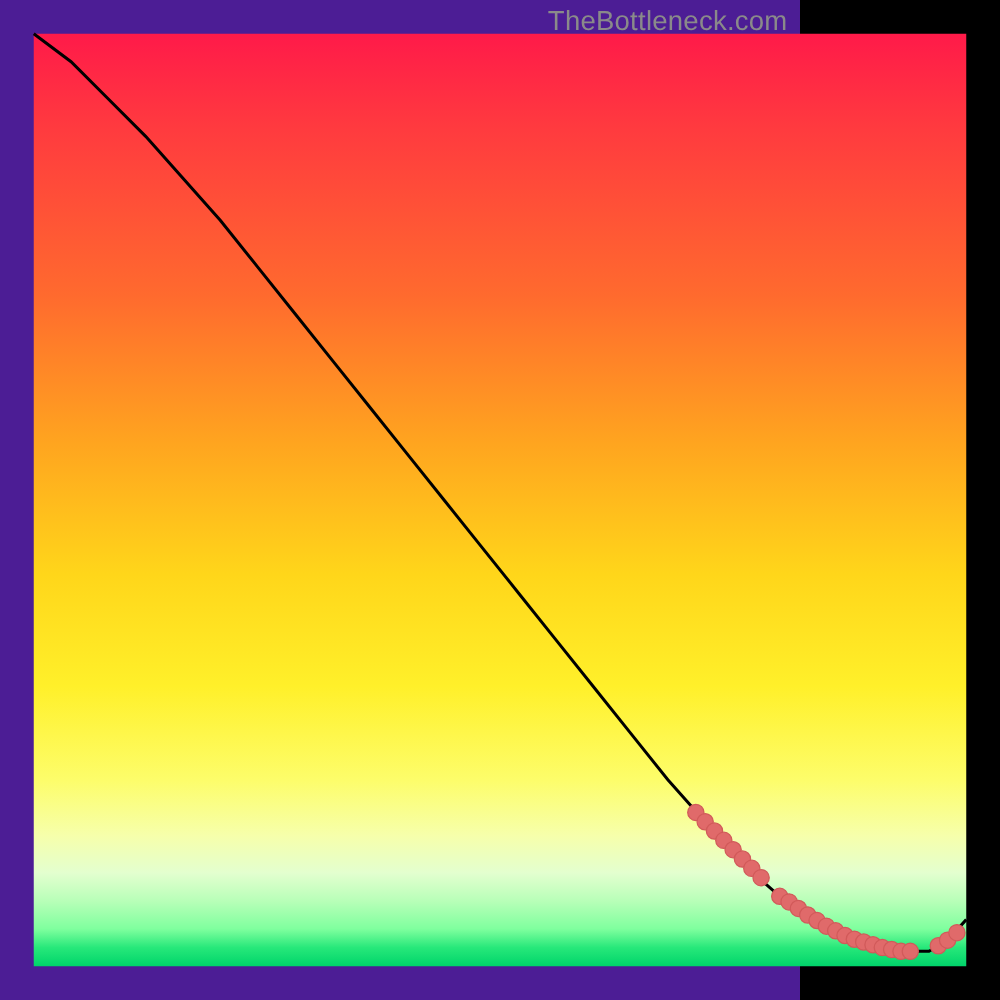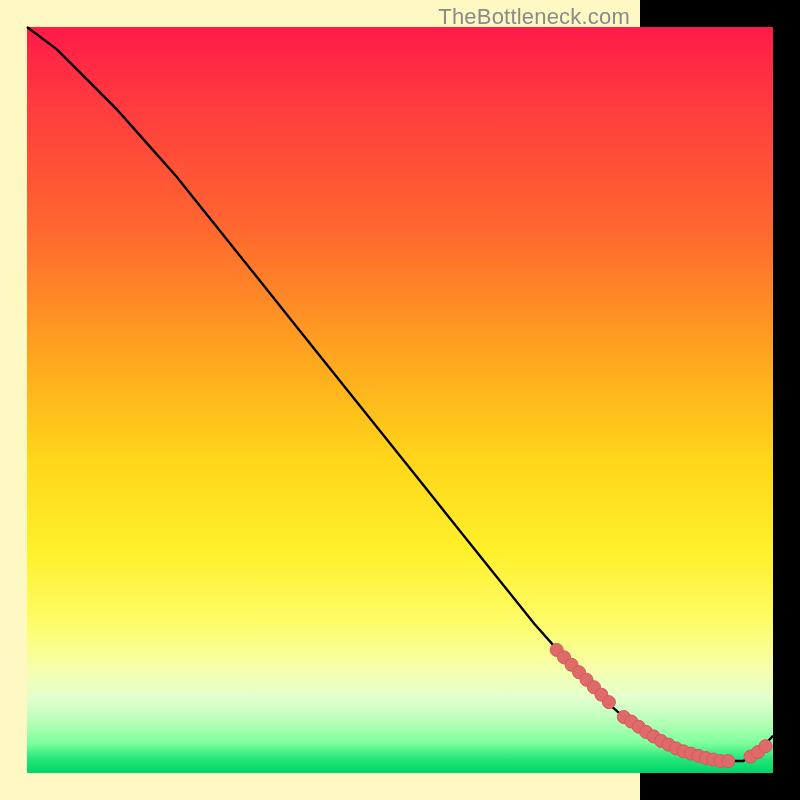--- a/index.html
+++ b/index.html
@@ -8,21 +8,21 @@
     width: 800px;
     height: 800px;
     background: #000;
     overflow: hidden;
     font-family: Arial, Helvetica, sans-serif;
   }
   .stage {
     position: relative;
     width: 640px;
     height: 800px;
-    background: #fef9c3;
+    background: #4c1d95;
   }
   .plot {
     position: absolute;
     left: 27px;
     top: 27px;
     width: 746px;
     height: 746px;
     
     background: linear-gradient(
       to bottom,

